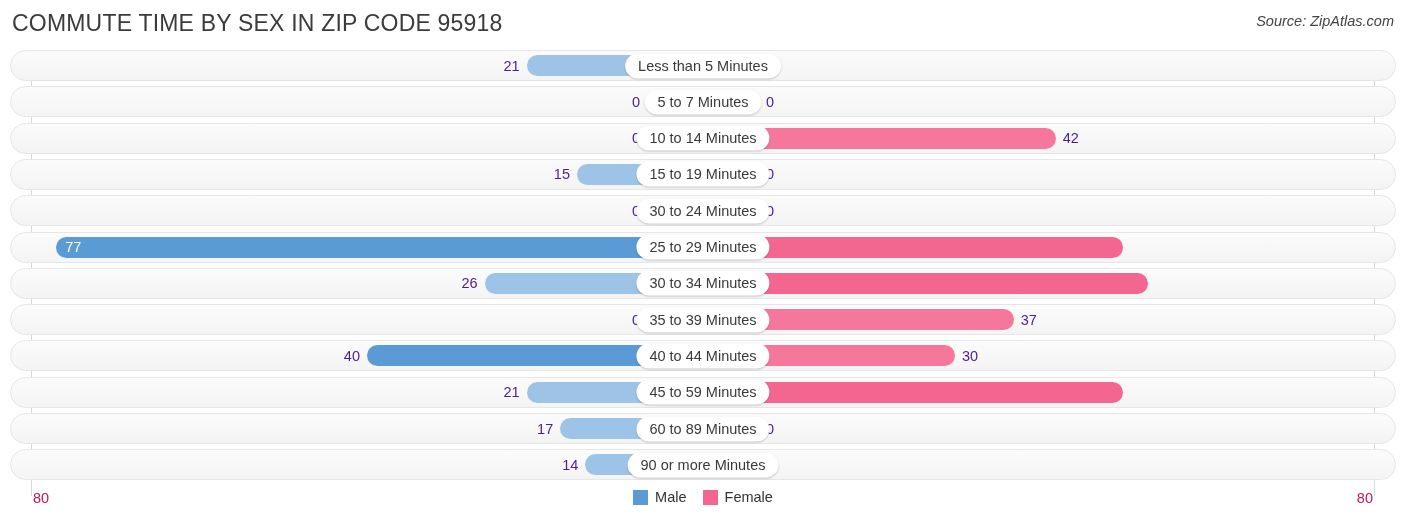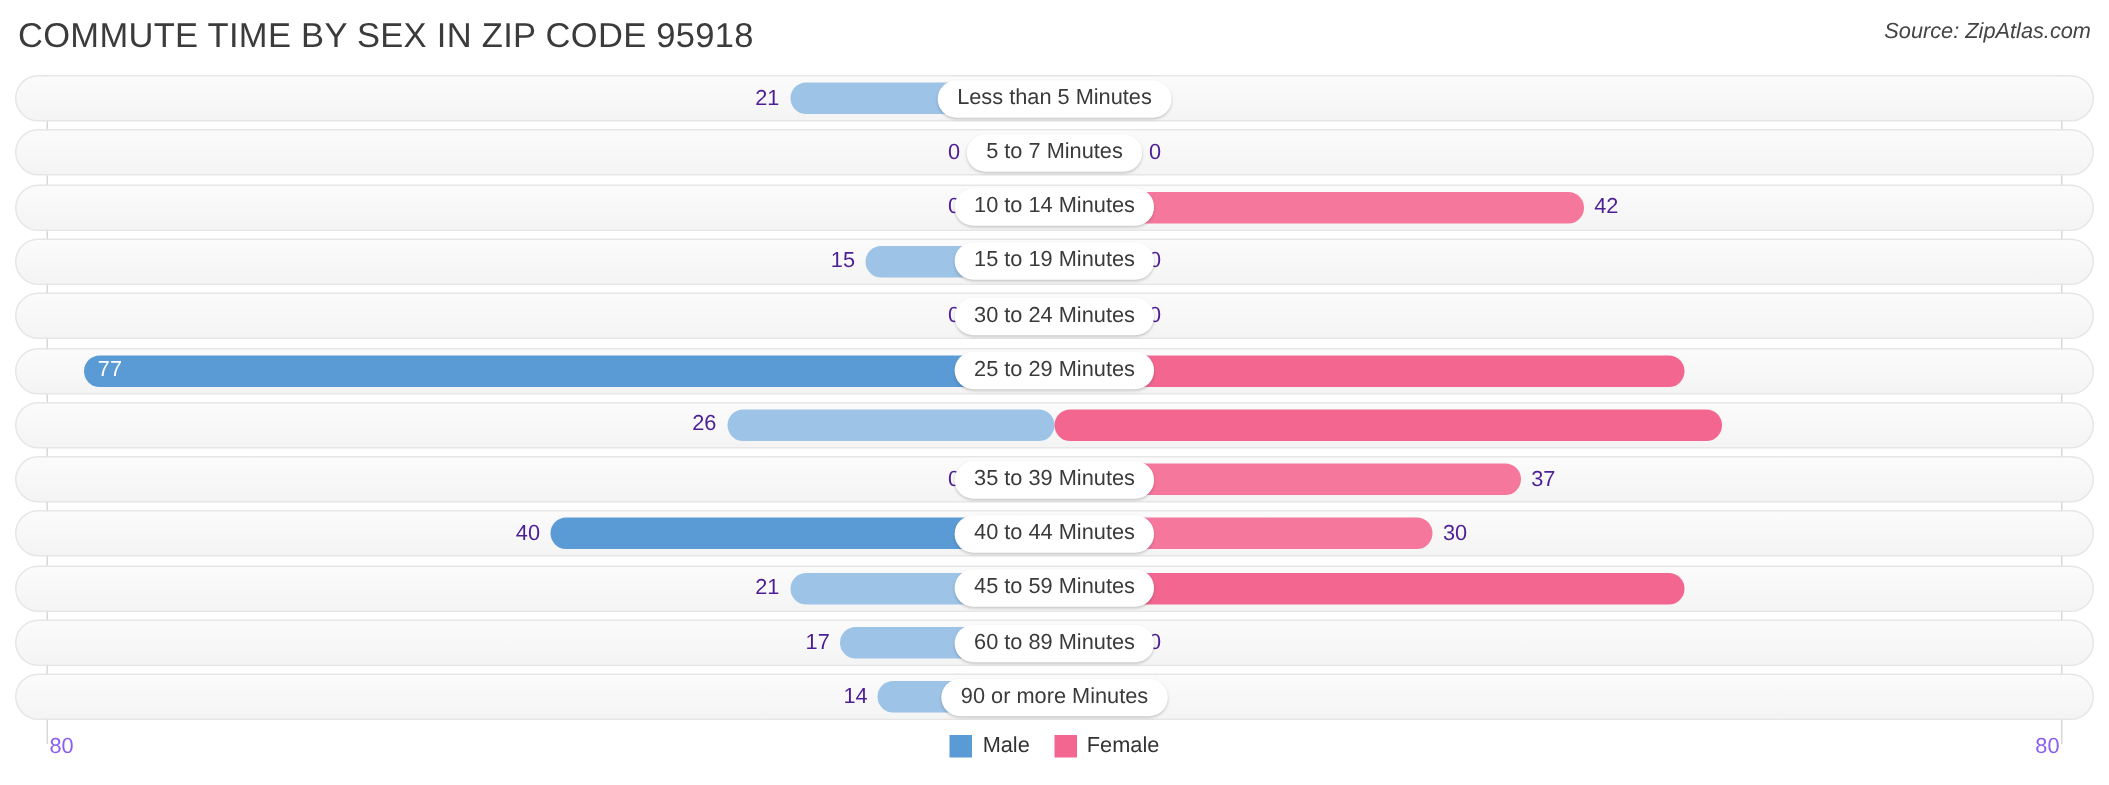--- a/index.html
+++ b/index.html
@@ -87,21 +87,21 @@
     box-shadow:0 1px 2px rgba(0,0,0,.20);
     z-index:3;
   }
 
   
   .footer{
     position:absolute;left:0;right:0;top:486px;height:30px;
   }
   .axis-label{
     position:absolute;top:4px;
-    font-size:14.5px;color:#8b5cf6;
+    font-size:14.5px;color:#be185d;
   }
   .axis-label.left{ left:33px; }
   .axis-label.right{ right:33px; }
 
   .legend{
     position:absolute;left:0;right:0;top:3px;
     display:flex;justify-content:center;align-items:center;gap:16px;
   }
   .legend-item{display:flex;align-items:center;gap:7px;}
   .swatch{width:15px;height:15px;display:block;}
@@ -179,20 +179,21 @@
         <div class="cat">25 to 29 Minutes</div>
       </div>
       <div class="row" style="top: 217.8px;">
         <div class="track"></div>
         <div class="bar male" style="width: 218.4px;">
           <span class="val out-left">26</span>
         </div>
         <div class="bar female hi" style="width: 445.2px;">
           <span class="val in-right">53</span>
         </div>
+        <div class="cat">30 to 34 Minutes</div>
       </div>
       <div class="row" style="top: 254.1px;">
         <div class="track"></div>
         <div class="bar male" style="width: 56px;">
           <span class="val out-left">0</span>
         </div>
         <div class="bar female mid" style="width: 310.8px;">
           <span class="val out-right">37</span>
         </div>
         <div class="cat">35 to 39 Minutes</div>

